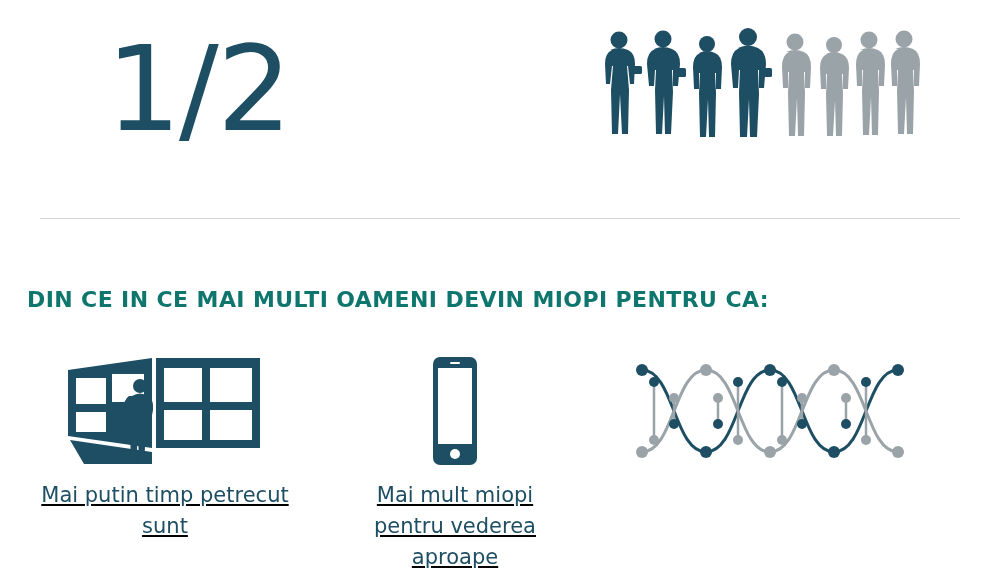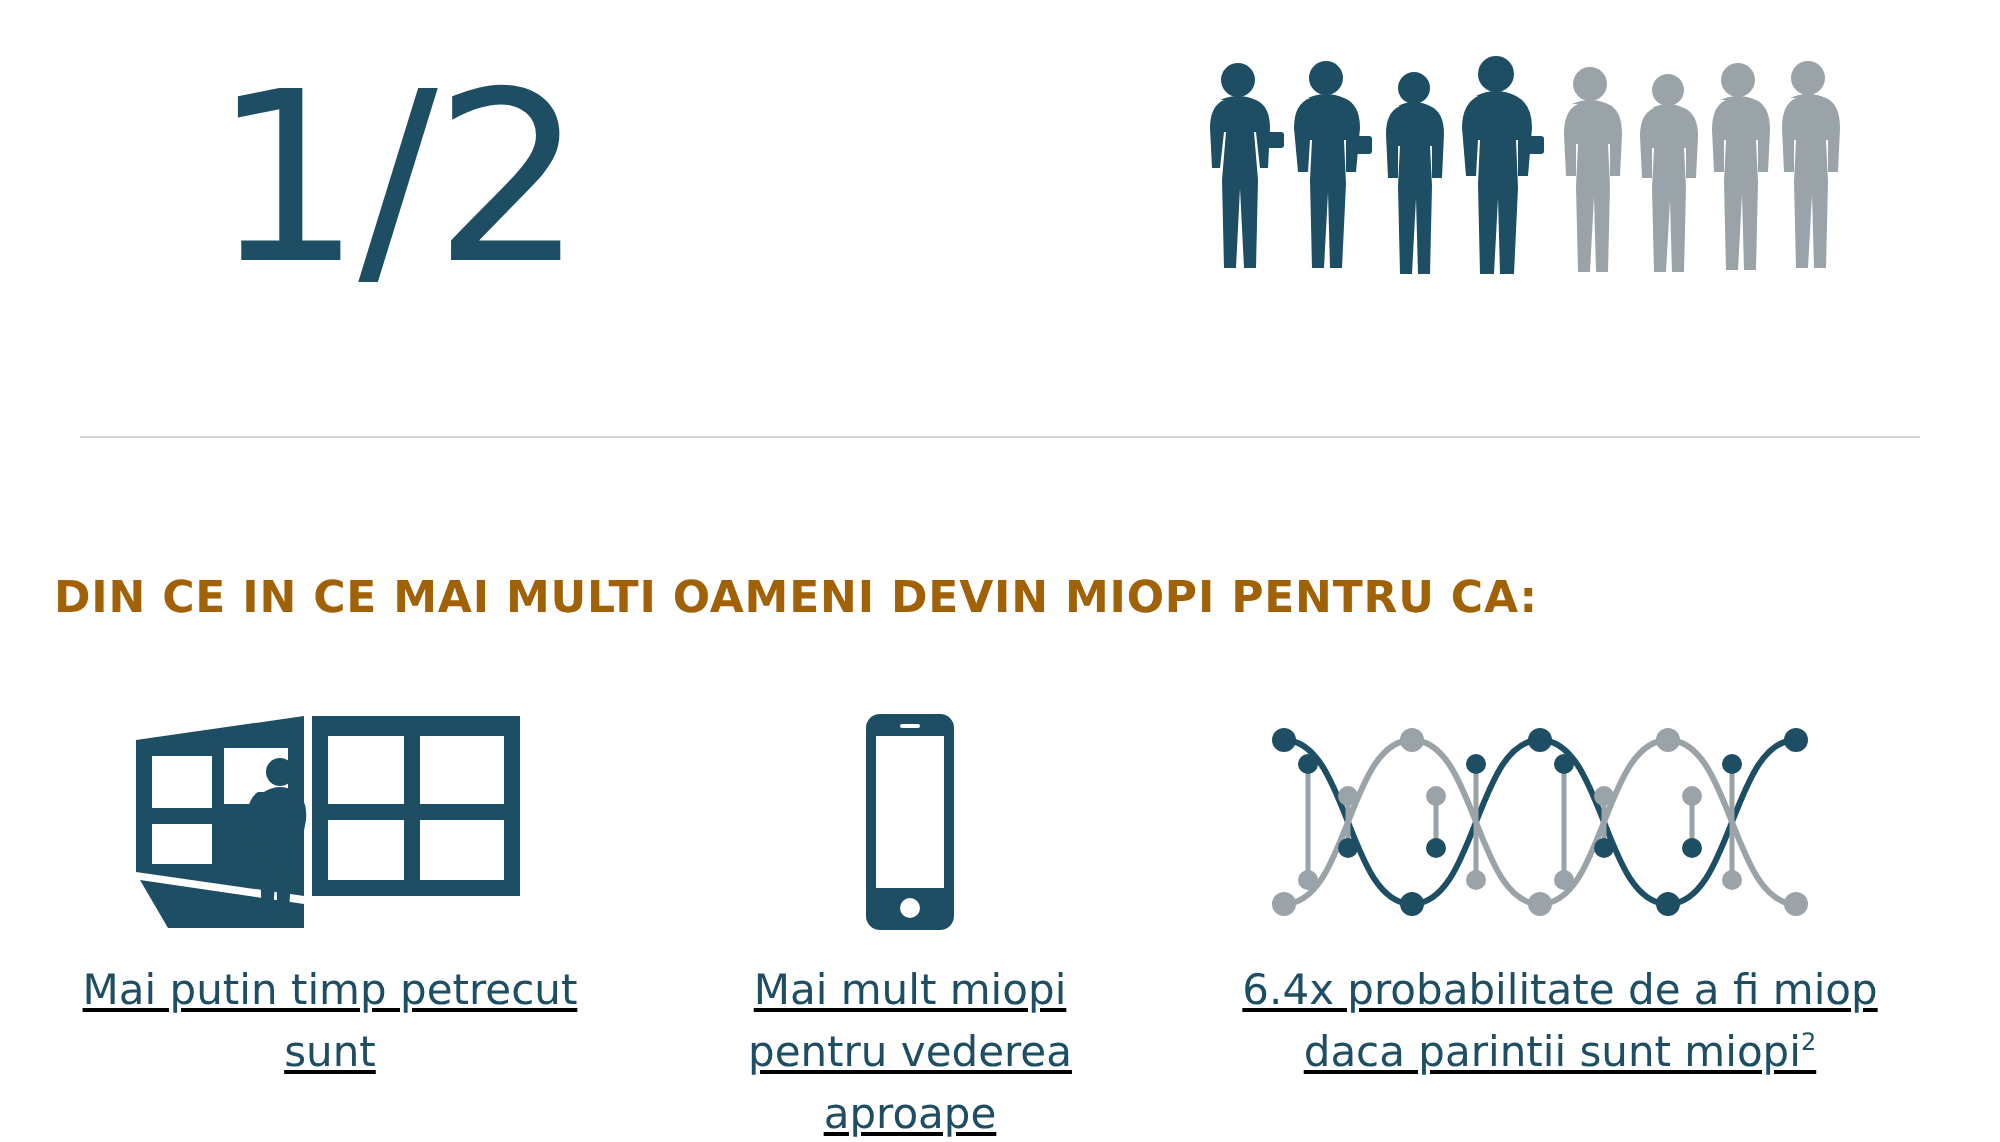--- a/index.html
+++ b/index.html
@@ -77,21 +77,21 @@
     background: #d4d8da;
   }
 
   
   .section-headline {
     position: absolute;
     left: 0;
     top: 287px;
     width: 796px;
     text-align: center;
-    color: #a16207;
+    color: #0f766e;
     font-size: 22px;
     font-weight: bold;
     letter-spacing: 0.4px;
   }
 
   
   .reasons {
     position: absolute;
     left: 0;
     top: 352px;
@@ -292,20 +292,16 @@
             <circle cx="140" cy="96" r="6"></circle>
               <circle cx="152" cy="84" r="5"></circle>
             <circle cx="172" cy="42" r="5"></circle>
               <circle cx="204" cy="14" r="6"></circle>
             <circle cx="216" cy="42" r="5"></circle>
               <circle cx="236" cy="84" r="5"></circle>
             <circle cx="268" cy="96" r="6"></circle>
           </g>
         </svg>
       </div>
-      <div class="reason-label">
-        <span>6.4x probabilitate de a fi miop</span><br>
-        <span>daca parintii sunt miopi</span><sup>2</sup>
-      </div>
     </div>
 
   </div>
 </div>
 
 </body></html>

